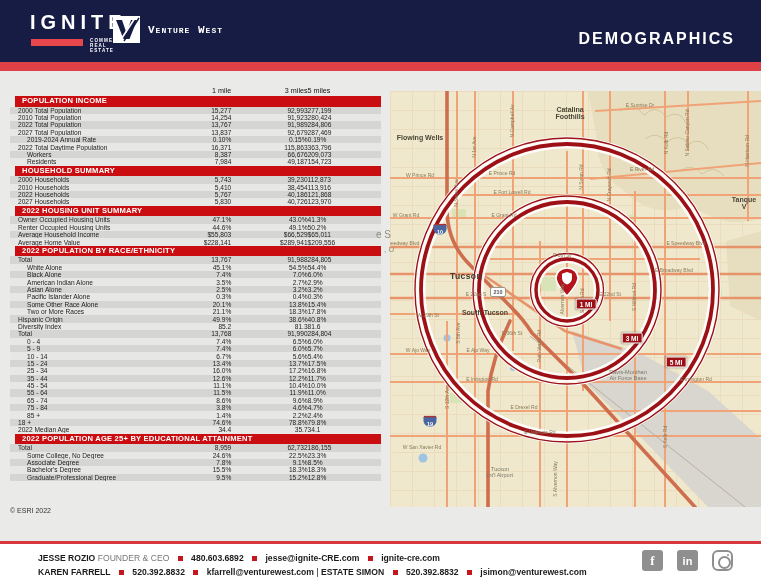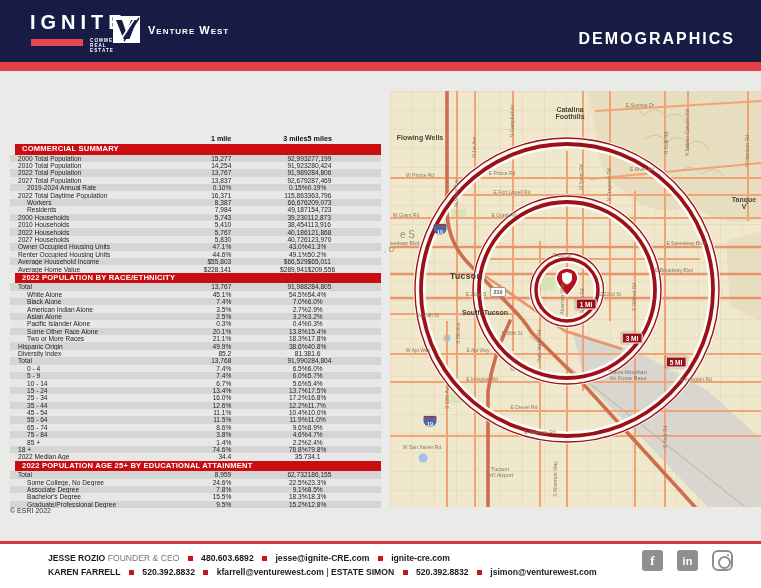--- a/index.html
+++ b/index.html
@@ -4,28 +4,28 @@
 <style>
   html,body{margin:0;padding:0;}
   body{width:761px;height:588px;position:relative;font-family:"Liberation Sans",sans-serif;background:#EAEAE8;overflow:hidden;}
   
   .hdr{position:absolute;left:0;top:0;width:761px;height:62px;background:#171C45;}
   .redstripe{position:absolute;left:0;top:62px;width:761px;height:9px;background:#E04146;}
   .logo-ignite{position:absolute;left:30px;top:11px;color:#fff;}
   .logo-ignite .word{font-size:20px;font-weight:bold;letter-spacing:5px;}
   .logo-ignite .bar{position:absolute;left:1px;top:28px;width:52px;height:7px;background:#E8464D;}
   .logo-ignite .sub{position:absolute;left:60px;top:27px;font-size:4.6px;font-weight:bold;letter-spacing:1.1px;line-height:5.2px;}
-  .logo-vw{position:absolute;left:113px;top:16px;display:flex;align-items:center;}
+  .logo-vw{position:absolute;left:113px;top:16px;display:flex;align-items:center;font-family:Liberation Mono, monospace;}
   .vw-mark{width:27px;height:27px;background:#fff;position:relative;overflow:hidden;}
   .vw-mark svg{position:absolute;left:0;top:0;}
   .vw-text{color:#fff;font-size:11px;letter-spacing:1px;margin-left:8px;font-variant:small-caps;font-weight:bold;}
   .pg-title{position:absolute;right:26px;top:30px;color:#fff;font-size:16px;font-weight:bold;letter-spacing:2px;}
   
   .tablewrap{position:absolute;left:10px;top:84px;width:371px;}
-  .thead{display:flex;height:12px;align-items:center;font-size:7.2px;font-weight:bold;color:#111;margin-top:48px;}
+  .thead{display:flex;height:12px;align-items:center;font-size:7.2px;font-weight:normal;color:#111;}
   .secbar{height:10.5px;margin-left:5px;background:#C90D10;color:#fff;font-weight:bold;font-size:7.6px;line-height:10.7px;padding-left:7px;letter-spacing:.2px;white-space:nowrap;}
   .row{display:flex;height:7.4px;align-items:center;font-size:6.6px;color:#1d1d1d;}
   .row.dk{background:#D5D5D3;}
   .row.lt{background:#E7E7E5;}
   .c0{width:158px;padding-left:8px;white-space:nowrap;overflow:hidden;}
   .c0.ind{padding-left:17px;width:149px;}
   .c1{width:60px;text-align:right;}
   .c2{width:78px;text-align:right;}
   .c3{width:75px;text-align:left;}
   .footnote{position:absolute;left:10px;top:507px;font-size:7px;color:#333;}
@@ -42,21 +42,21 @@
   .lbl-city-big{font-size:8.5px;font-weight:bold;color:#3E3C30;letter-spacing:.4px;}
   .lbl-place{font-size:5.6px;color:#7C7868;}
   .badge{position:absolute;transform:translate(-50%,-50%);background:#9C1016;color:#fff;font-size:6.5px;font-weight:bold;padding:1px 3px;border:1px solid #fff;border-radius:2px;box-shadow:0 0 2px rgba(0,0,0,.35);}
   .shield{position:absolute;transform:translate(-50%,-50%);text-align:center;font-weight:bold;}
   .shield.interstate{width:13px;height:11px;background:#4A66A0;color:#fff;font-size:5.5px;line-height:12px;border-radius:2px 2px 55% 55%;border-top:2px solid #A33;box-sizing:border-box;}
   .shield.state{width:14px;height:8px;background:#fff;color:#555;font-size:5.5px;line-height:8px;border:1px solid #9A9A8A;border-radius:2px;}
   .frag{position:absolute;color:#8F8F7F;pointer-events:none;}
   
   .footline{position:absolute;left:0;top:541px;width:761px;height:3px;background:#D8373F;}
   .footer{position:absolute;left:0;top:544px;width:761px;height:44px;background:#fff;}
-  .contact{position:absolute;left:48px;top:7px;font-size:8.6px;color:#1a1a1a;line-height:14px;white-space:nowrap;}
+  .contact{position:absolute;left:38px;top:7px;font-size:8.6px;color:#1a1a1a;line-height:14px;white-space:nowrap;}
   .contact b{font-weight:bold;}
   .contact .title{color:#777;}
   .sq{display:inline-block;width:5px;height:5px;background:#C4161C;margin:0 6px;vertical-align:middle;}
   .social{position:absolute;right:28px;top:6px;display:flex;gap:14px;align-items:center;}
   .sicon{width:21px;height:21px;}
   .sicon.solid{background:#8F8F8F;border-radius:3px;color:#fff;text-align:center;font-weight:bold;font-size:13px;line-height:22px;font-family:"Liberation Serif",serif;}
   .sicon.fb{font-family:"Liberation Serif",serif;}
   .sicon.li{font-size:11px;font-family:"Liberation Sans",sans-serif;}
   .sicon.ig{background:transparent;border:2px solid #8F8F8F;border-radius:6px;box-sizing:border-box;position:relative;}
   .sicon.ig .lens{position:absolute;left:4px;top:4px;width:9px;height:9px;border:2px solid #8F8F8F;border-radius:50%;}
@@ -88,21 +88,21 @@
 </div>
 <div class="redstripe"></div>
 
 <div class="tablewrap">
     <div class="thead">
       <div class="c0"></div>
       <div class="c1">1 mile</div>
       <div class="c2">3 miles</div>
       <div class="c3">5 miles</div>
     </div>
-    <div class="secbar">COMMERCIAL SUMMARY</div>
+    <div class="secbar">POPULATION INCOME</div>
     <div class="row dk">
       <div class="c0">2000 Total Population</div>
       <div class="c1">15,277</div>
       <div class="c2">92,993</div>
       <div class="c3">277,199</div>
     </div>
     <div class="row lt">
       <div class="c0">2010 Total Population</div>
       <div class="c1">14,254</div>
       <div class="c2">91,923</div>
@@ -137,20 +137,21 @@
       <div class="c1">8,387</div>
       <div class="c2">66,676</div>
       <div class="c3">209,073</div>
     </div>
     <div class="row lt">
       <div class="c0 ind">Residents</div>
       <div class="c1">7,984</div>
       <div class="c2">49,187</div>
       <div class="c3">154,723</div>
     </div>
+    <div class="secbar">HOUSEHOLD SUMMARY</div>
     <div class="row dk">
       <div class="c0">2000 Households</div>
       <div class="c1">5,743</div>
       <div class="c2">39,230</div>
       <div class="c3">112,873</div>
     </div>
     <div class="row lt">
       <div class="c0">2010 Households</div>
       <div class="c1">5,410</div>
       <div class="c2">38,454</div>
@@ -161,20 +162,21 @@
       <div class="c1">5,767</div>
       <div class="c2">40,186</div>
       <div class="c3">121,868</div>
     </div>
     <div class="row lt">
       <div class="c0">2027 Households</div>
       <div class="c1">5,830</div>
       <div class="c2">40,726</div>
       <div class="c3">123,970</div>
     </div>
+    <div class="secbar">2022 HOUSING UNIT SUMMARY</div>
     <div class="row dk">
       <div class="c0">Owner Occupied Housing Units</div>
       <div class="c1">47.1%</div>
       <div class="c2">43.0%</div>
       <div class="c3">41.3%</div>
     </div>
     <div class="row lt">
       <div class="c0">Renter Occupied Housing Units</div>
       <div class="c1">44.6%</div>
       <div class="c2">49.1%</div>
@@ -539,14 +541,14 @@
   <div class="social">
     <div class="sicon solid fb">f</div>
     <div class="sicon solid li">in</div>
     <div class="sicon ig">
         <div class="lens"></div>
         <div class="dot"></div>
       </div>
   </div>
 </div>
 
-<div class="frag" style="left: 400px; top: 229px; font-size: 10px; text-align: right;">e S</div>
+<div class="frag" style="left: 376px; top: 229px; font-size: 10px; text-align: right;">e S</div>
 <div class="frag" style="left: 384px; top: 245px; font-size: 8px;">, U</div>
 
 </body></html>

